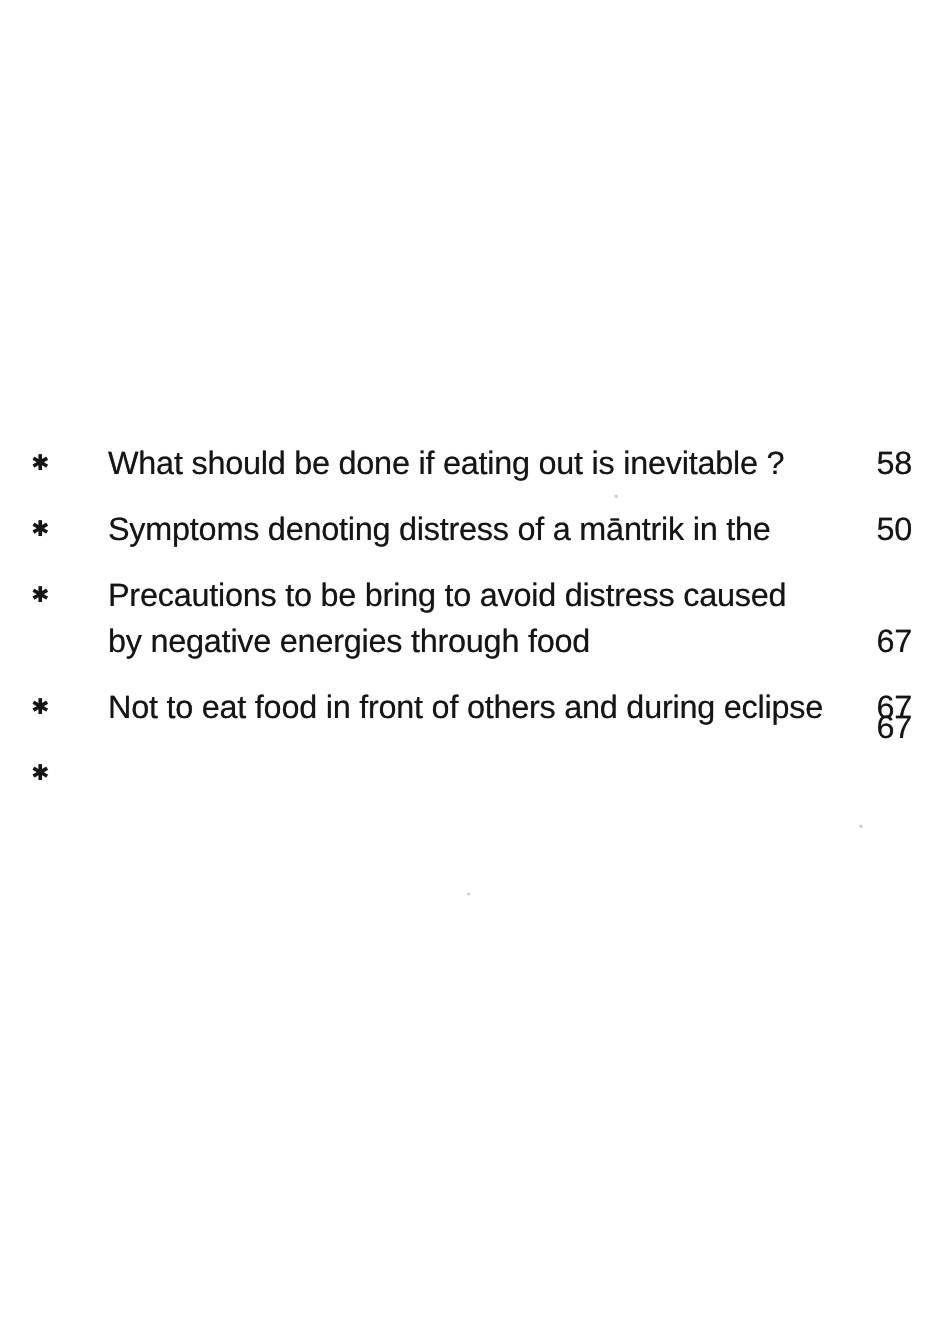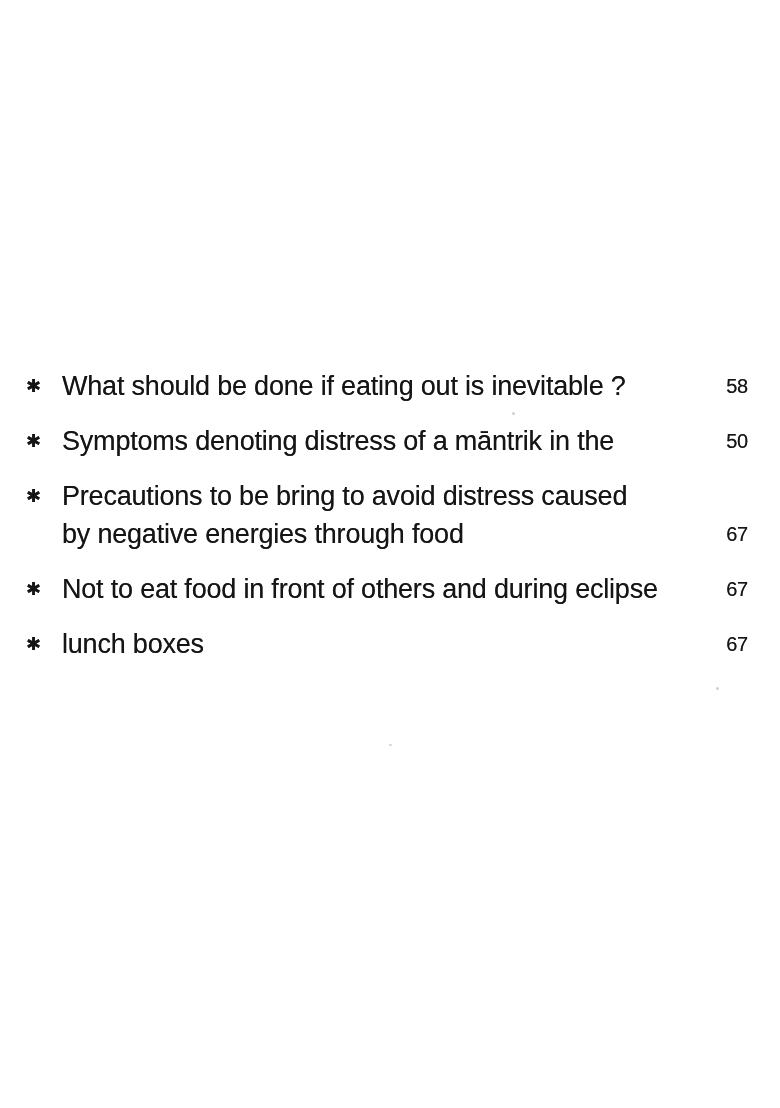--- a/index.html
+++ b/index.html
@@ -41,31 +41,32 @@
     left: 0;
     top: 0;
     width: 22px;
     line-height: 38px;
     font-size: 18px;
     text-align: left;
   }
 
   .line {
     white-space: nowrap;
+    margin-left: 28px;
   }
 
   .seg-italic {
   }
 
   .pagenum {
     position: absolute;
-    right: 12px;
+    right: 0;
     bottom: 0;
     line-height: 38px;
-    font-size: 20px;
+    font-size: 27px;
     text-align: left;
   }
 
   
   .speck {
     position: absolute;
     background: rgba(120,120,120,0.35);
     border-radius: 50%;
   }
   .speck-1 { left: 716px; top: 687px; width: 3px; height: 3px; }
@@ -108,23 +109,20 @@
     <div class="entry">
       <span class="bullet">✱</span>
       <div class="line">
         <span>Not to eat food in front of others and during eclipse</span>
       </div>
       <div class="pagenum">67</div>
     </div>
 
     <div class="entry">
       <span class="bullet">✱</span>
-      <div class="line">
-        <span>lunch boxes</span>
-      </div>
       <div class="pagenum">67</div>
     </div>
 
   </div>
 
   <span class="speck speck-1"></span>
   <span class="speck speck-2"></span>
   <span class="speck speck-3"></span>
 </div>
 

